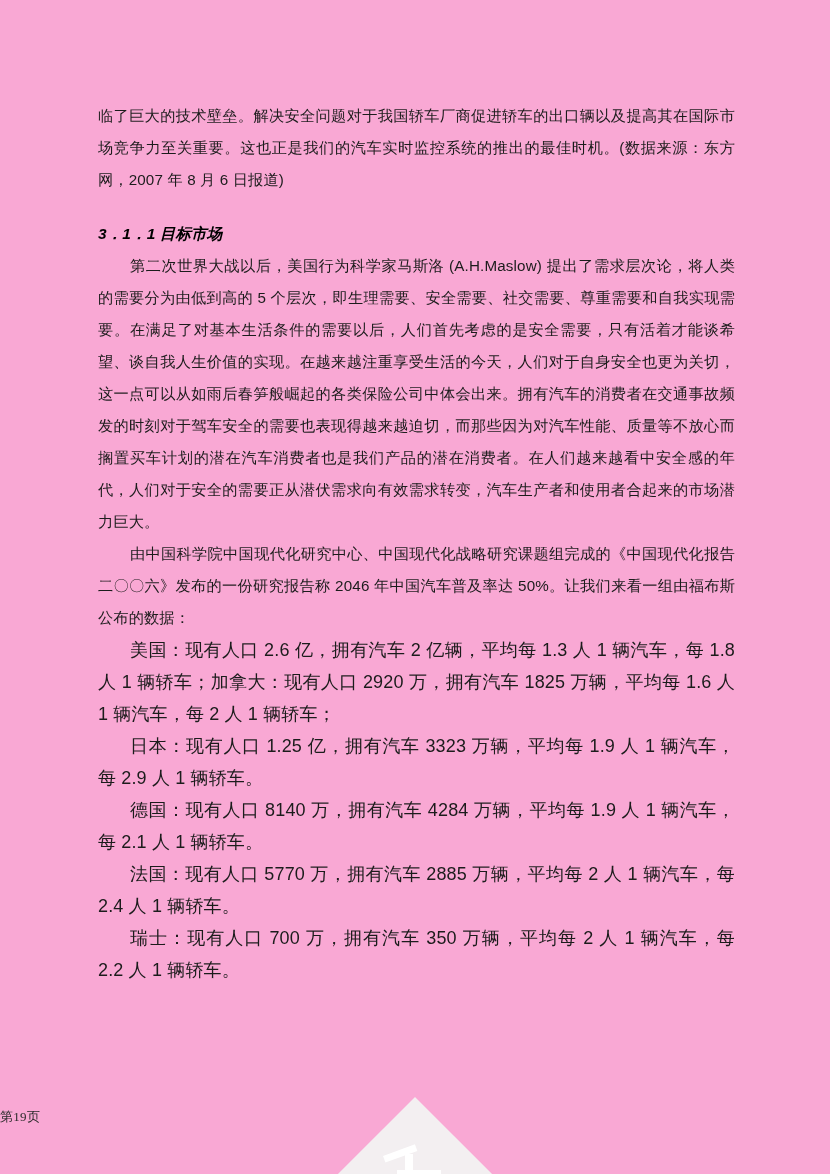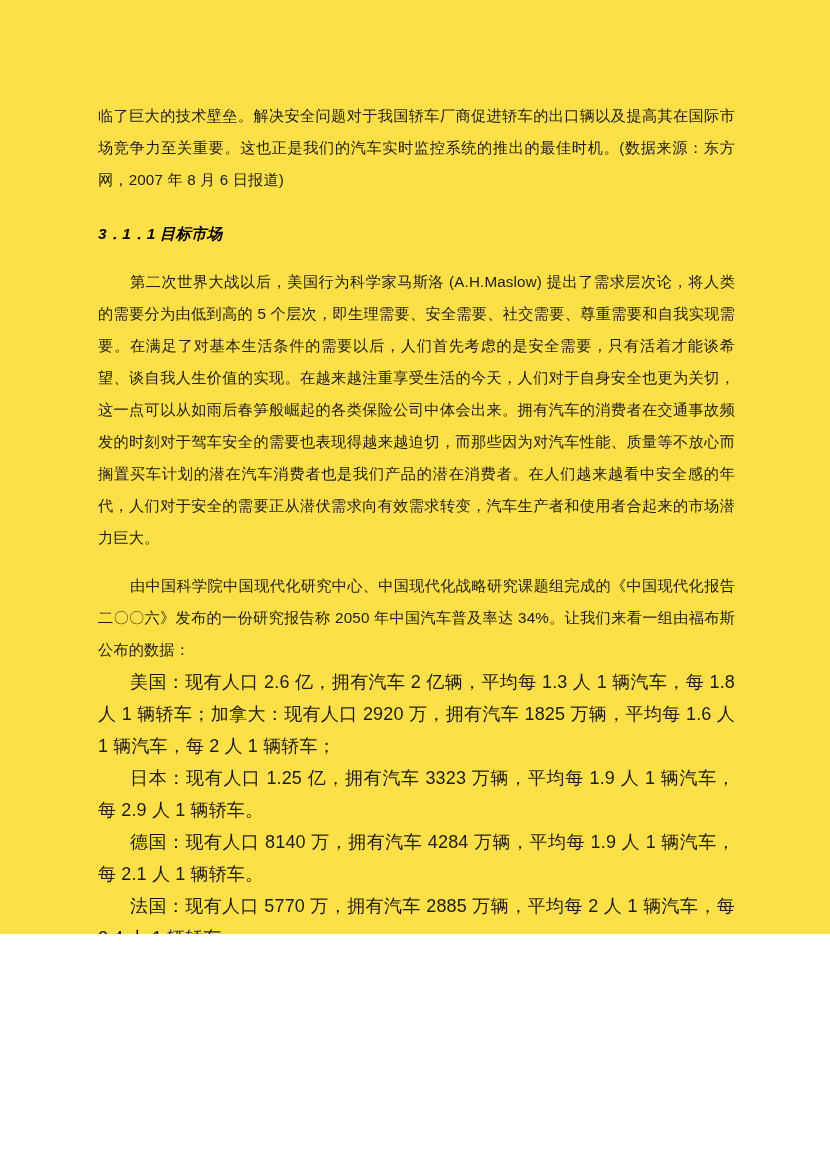--- a/index.html
+++ b/index.html
@@ -6,22 +6,22 @@
     margin: 0;
     padding: 0;
     background: #ffffff;
   }
   body {
     font-family: "Liberation Sans", "DejaVu Sans", sans-serif;
   }
   .page {
     position: relative;
     width: 830px;
-    height: 934px;
-    background: #fde047;
+    height: 1174px;
+    background: #f9a8d4;
     overflow: hidden;
     box-sizing: border-box;
   }
   .content {
     position: absolute;
     left: 98px;
     top: 100px;
     width: 637px;
   }
   .para {
@@ -38,21 +38,21 @@
   }
   .heading {
     font-size: 15.4px;
     line-height: 32px;
     font-weight: bold;
     color: #000000;
     margin: 0;
     letter-spacing: 0.2px;
   }
   .gap-before-heading { margin-top: 22px; font-style: italic; }
-  .gap-after-heading { margin-top: 16px; }
+  .gap-after-heading { margin-top: 0px; }
   .gap-para { margin-top: 0px; }
 
   .stat-line {
     font-size: 18px;
     line-height: 32px;
     color: #1c1c1c;
     text-align: justify;
     text-justify: inter-ideograph;
     margin: 0;
     text-indent: 32px;
@@ -101,21 +101,21 @@
   <div class="content">
 
     <p class="para">临了巨大的技术壁垒。解决安全问题对于我国轿车厂商促进轿车的出口辆以及提高其在国际市场竞争力至关重要。这也正是我们的汽车实时监控系统的推出的最佳时机。(数据来源：东方网，2007 年 8 月 6 日报道)</p>
 
     <h2 class="heading gap-before-heading">3．1．1 目标市场</h2>
 
     <p class="para indent gap-after-heading">第二次世界大战以后，美国行为科学家马斯洛 (A.H.Maslow) 提出了需求层次论，将人类的需要分为由低到高的 5 个层次，即生理需要、安全需要、社交需要、尊重需要和自我实现需要。在满足了对基本生活条件的需要以后，人们首先考虑的是安全需要，只有活着才能谈希望、谈自我人生价值的实现。在越来越注重享受生活的今天，人们对于自身安全也更为关切，这一点可以从如雨后春笋般崛起的各类保险公司中体会出来。拥有汽车的消费者在交通事故频发的时刻对于驾车安全的需要也表现得越来越迫切，而那些因为对汽车性能、质量等不放心而搁置买车计划的潜在汽车消费者也是我们产品的潜在消费者。在人们越来越看中安全感的年代，人们对于安全的需要正从潜伏需求向有效需求转变，汽车生产者和使用者合起来的市场潜力巨大。</p>
 
 
 
-    <p class="para indent gap-after-heading">由中国科学院中国现代化研究中心、中国现代化战略研究课题组完成的《中国现代化报告二〇〇六》发布的一份研究报告称 2050 年中国汽车普及率达 34%。让我们来看一组由福布斯公布的数据：</p>
+    <p class="para indent gap-after-heading">由中国科学院中国现代化研究中心、中国现代化战略研究课题组完成的《中国现代化报告二〇〇六》发布的一份研究报告称 2046 年中国汽车普及率达 50%。让我们来看一组由福布斯公布的数据：</p>
 
     <p class="stat-line">美国：现有人口 2.6 亿，拥有汽车 2 亿辆，平均每 1.3 人 1 辆汽车，每 1.8 人 1 辆轿车；加拿大：现有人口 2920 万，拥有汽车 1825 万辆，平均每 1.6 人 1 辆汽车，每 2 人 1 辆轿车；</p>
     <p class="stat-line">日本：现有人口 1.25 亿，拥有汽车 3323 万辆，平均每 1.9 人 1 辆汽车，每 2.9 人 1 辆轿车。</p>
     <p class="stat-line">德国：现有人口 8140 万，拥有汽车 4284 万辆，平均每 1.9 人 1 辆汽车，每 2.1 人 1 辆轿车。</p>
     <p class="stat-line">法国：现有人口 5770 万，拥有汽车 2885 万辆，平均每 2 人 1 辆汽车，每 2.4 人 1 辆轿车。</p>
     <p class="stat-line">瑞士：现有人口 700 万，拥有汽车 350 万辆，平均每 2 人 1 辆汽车，每 2.2 人 1 辆轿车。</p>
 
   </div>
 
   <div class="footer">

